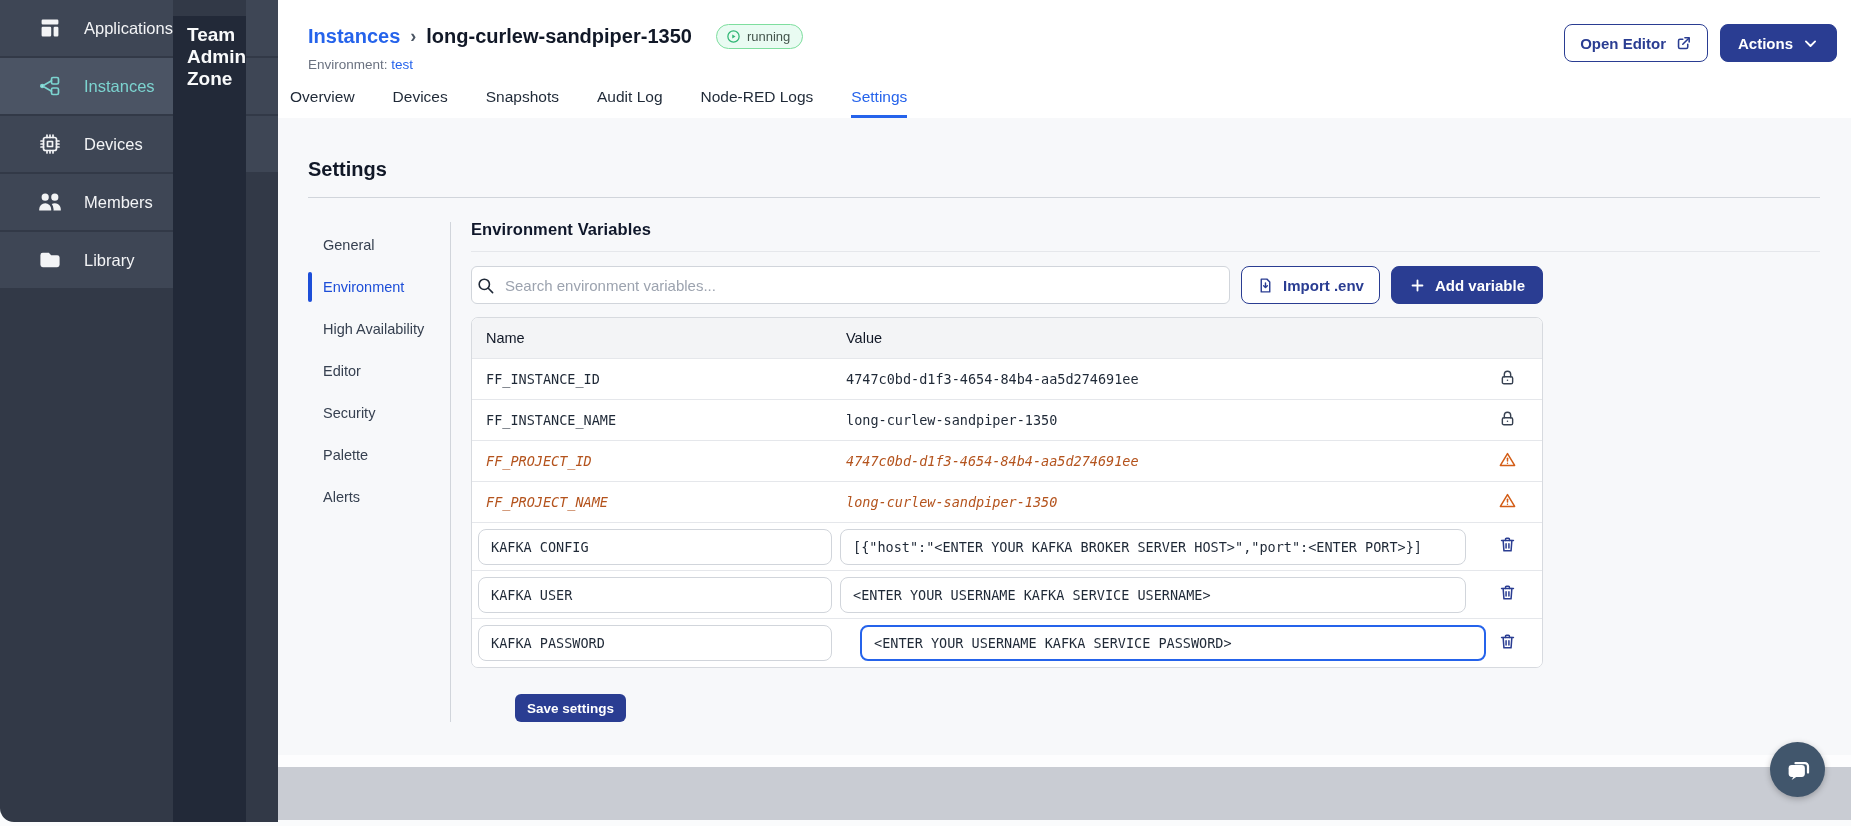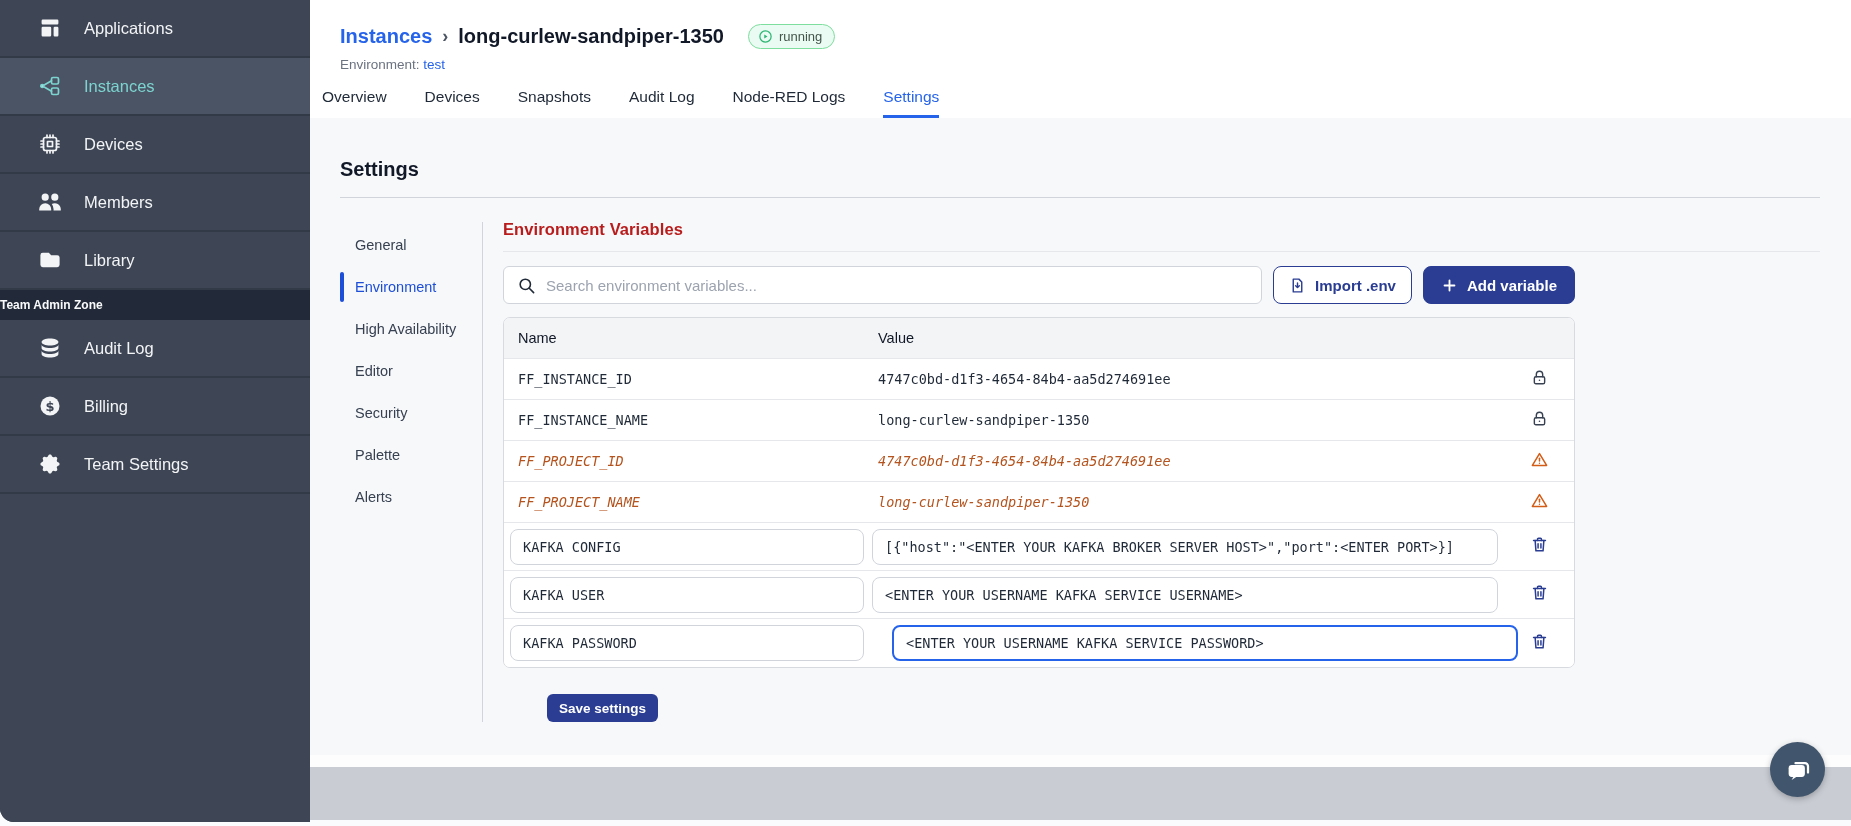--- a/index.html
+++ b/index.html
@@ -1,31 +1,31 @@
 <!DOCTYPE html>
 <html style="--navy: #2a3d92; --link-blue: #2563eb; --active-blue: #1d4ed8; --teal: #7cd4d0; --sidebar-bg: #323947; --sidebar-item: #3e4655; --sidebar-active: #4b5464; --admin-zone-bg: #222938; --badge-bg: #e9fbf2; --badge-border: #7ede9e; --status-green: #2fb674; --warning-orange: #d35d17; --deprecated-text: #b4531d; --content-bg: #f7f8fa; --footer-band: #c9ccd3; --chat-bubble: #41566c;"><head>
 <meta charset="utf-8">
 <style>
   * { margin:0; padding:0; box-sizing:border-box; }
   html,body { width:1851px; height:826px; overflow:hidden; background:#fff;
               font-family:"Liberation Sans", sans-serif; }
   .app { display:flex; width:1851px; height:826px; background:#fbfcfd; }
 
   
-  .sidebar { width:310px; height:822px; background:var(--sidebar-bg);
-             border-bottom-left-radius:14px; flex-shrink:0; display:flex; flex-direction:column; overflow:hidden; }
+  .sidebar { width:278px; height:822px; background:var(--sidebar-bg);
+             border-bottom-left-radius:14px; flex-shrink:0; display:flex; flex-direction:row; overflow:hidden; }
   .side-item { display:flex; align-items:center; gap:22px; height:58px; padding-left:38px;
                background:var(--sidebar-item); border-bottom:2px solid var(--sidebar-bg);
                color:#f3f4f6; font-size:16.5px; font-weight:500; cursor:pointer; }
   .side-item .icon { width:24px; height:24px; display:inline-flex; }
   .side-item .icon svg { width:24px; height:24px; }
   .side-item.active { background:var(--sidebar-active); color:var(--teal); }
   .side-item.active svg * { stroke:var(--teal); }
-  .zone-label { background:var(--admin-zone-bg); color:#f9fafb; font-size:12px; font-weight:700;
-                padding:8px 0 8px 0; }
+  .zone-label { background:var(--admin-zone-bg); color:#f9fafb; font-size:19px; font-weight:700;
+                padding:8px 0 8px 14px;margin-top:16px; }
   .side-rest { flex:1; background:var(--sidebar-item); }
 
   
   .main { flex:1; display:flex; flex-direction:column; background:#fff; }
   .page-header { padding:24px 14px 0 30px; position:relative; }
   .crumb-row { display:flex; align-items:center; gap:10px; }
   .crumb-link { color:var(--link-blue); font-size:20px; font-weight:700; text-decoration:none; cursor:pointer; }
   .crumb-sep { color:#4b5563; font-size:18px; font-weight:700; }
   .crumb-name { color:#111827; font-size:20px; font-weight:700; }
   .badge { margin-left:14px; display:inline-flex; align-items:center; gap:6px; padding:4px 12px 4px 9px;
@@ -51,26 +51,26 @@
   .title-divider { border:none; border-top:1px solid #d1d5db; margin-top:16px; }
   .settings-body { display:flex; margin-top:20px; align-items:stretch; }
   .subnav { width:126px; flex-shrink:0; padding-top:6px; }
   .subnav-item { position:relative; padding:11px 0 11px 15px; font-size:14.5px; color:#374151;
                  line-height:20px; cursor:pointer; }
   .subnav-item.active { color:var(--active-blue); }
   .subnav-item.active::before { content:""; position:absolute; left:0; top:6px; bottom:6px; width:4px;
                  background:var(--active-blue); border-radius:2px; }
   .v-divider { width:1px; background:#d1d5db; margin:4px 20px 0 16px; min-height:500px; }
   .panel { flex:1; padding-top:2px; }
-  .env-title { font-size:16.5px; font-weight:700; color:#b91c1c; letter-spacing:.1px; }
+  .env-title { font-size:16.5px; font-weight:700; color:#0f172a; letter-spacing:.1px; }
   .env-divider { border:none; border-top:1px solid #e5e7eb; margin:12px 0 14px 0; }
   .table-zone { width:1072px; }
   .toolbar { display:flex; gap:11px; margin-bottom:13px; }
   .search-box { flex:1; display:flex; align-items:center; gap:10px; background:#fff;
-                border:1px solid #d1d5db; border-radius:6px; height:38px; padding:0 13px; }
+                border:1px solid #d1d5db; border-radius:6px; height:38px; padding:0 4px; }
   .search-box svg { width:19px; height:19px; flex-shrink:0; }
   .search-box input { border:none; outline:none; flex:1; font-size:15px; color:#374151;
                 font-family:inherit; background:transparent; }
   .search-box input::placeholder { color:#9ca3af; }
 
   
   .env-table { width:1072px; background:#fff; border:1px solid #d7dadf; border-radius:7px; overflow:hidden; }
   .trow, .thead { display:grid; grid-template-columns:366px 1fr 70px; align-items:center; }
   .thead { background:#f3f4f6; height:41px; border-bottom:1px solid #e5e7eb;
            font-size:14.5px; font-weight:400; color:#111827; }
@@ -206,20 +206,40 @@
                 <circle cx="12" cy="12" r="9"></circle>
                 <path d="M10 8.8v6.4l5.2-3.2z" fill="#2fb674" stroke="none"></path>
               </svg>
             </span>
           <span>running</span>
         </span>
       </div>
       <div class="app-row">
         <span>Environment:</span>
         <a>test</a>
+      </div>
+      <div class="header-buttons">
+        <button class="btn btn-outline">
+          <span>Open Editor</span>
+          <span id="ext-icon" style="display:inline-flex">
+              <svg viewBox="0 0 24 24" fill="none" stroke="#2a3d92" stroke-width="2.2" stroke-linecap="round" stroke-linejoin="round">
+                <path d="M11 6H7a2 2 0 00-2 2v9a2 2 0 002 2h9a2 2 0 002-2v-4"></path>
+                <path d="M14 4h6v6"></path>
+                <path d="M19.5 4.5L11 13"></path>
+              </svg>
+            </span>
+        </button>
+        <button class="btn btn-solid">
+          <span>Actions</span>
+          <span id="chev-icon" style="display:inline-flex">
+              <svg viewBox="0 0 24 24" fill="none" stroke="#fff" stroke-width="2.6" stroke-linecap="round" stroke-linejoin="round">
+                <path d="M5.5 9l6.5 6.5L18.5 9"></path>
+              </svg>
+            </span>
+        </button>
       </div>
     </header>
 
     <nav class="tabs" id="tab-bar">
         <div class="tab">Overview</div>
         <div class="tab">Devices</div>
         <div class="tab">Snapshots</div>
         <div class="tab">Audit Log</div>
         <div class="tab">Node-RED Logs</div>
         <div class="tab active">Settings</div>

